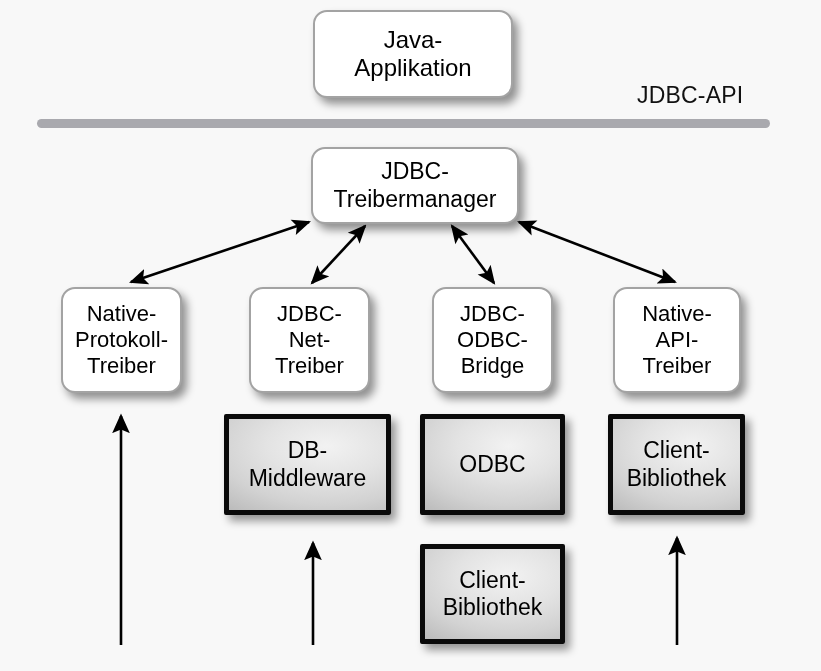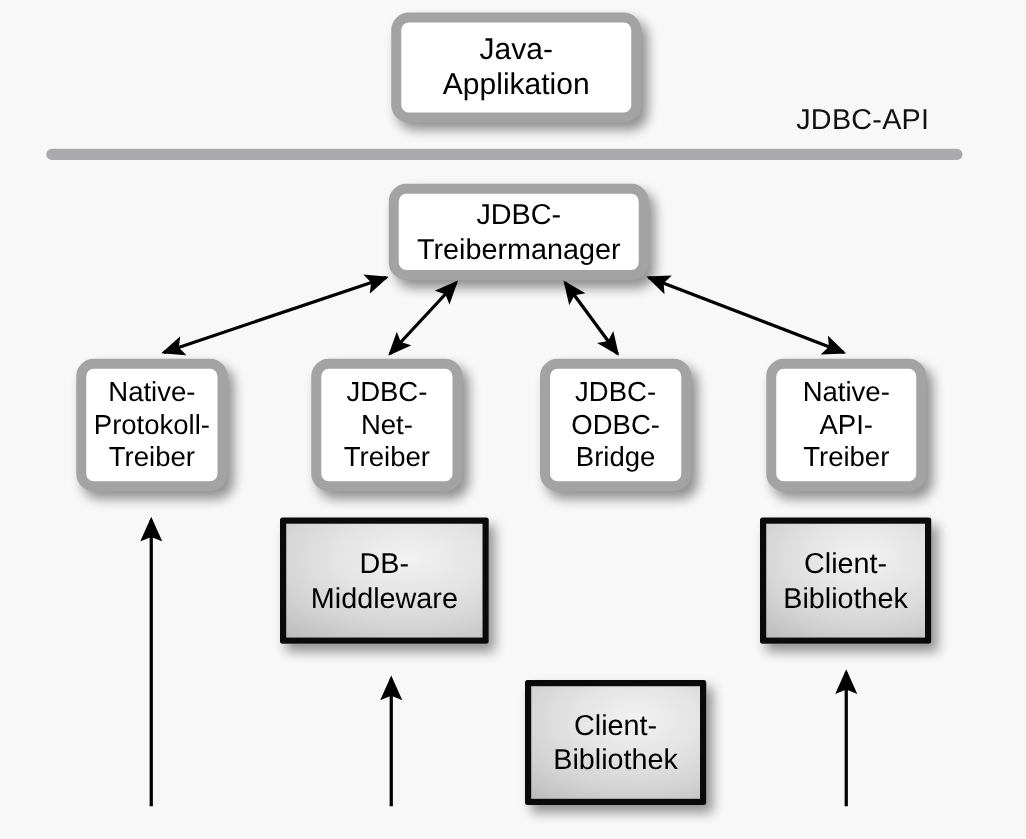--- a/index.html
+++ b/index.html
@@ -40,21 +40,21 @@
     text-align: center;
     box-sizing: border-box;
     z-index: 3;
     line-height: 1.18;
     color: #000;
   }
 
   
   .box-round {
     background: #ffffff;
-    border: 8px solid #a3a3a3;
+    border: 2px solid #a3a3a3;
     border-radius: 14px;
     box-shadow: 5px 6px 9px rgba(0,0,0,0.42);
   }
 
   
   .box-gray {
     border: 5px solid #0a0a0a;
     border-radius: 2px;
     background:
       radial-gradient(ellipse 120% 110% at 62% 30%,
@@ -205,20 +205,23 @@
     <span class="node-label">Native-
 API-
 Treiber</span>
   </div>
 
   <div class="node box-gray" id="node-db-middleware">
     <span class="node-label">DB-
 Middleware</span>
   </div>
 
+  <div class="node box-gray" id="node-odbc">
+    <span class="node-label">ODBC</span>
+  </div>
 
   <div class="node box-gray" id="node-client-bibliothek-right">
     <span class="node-label">Client-
 Bibliothek</span>
   </div>
 
   <div class="node box-gray" id="node-client-bibliothek-center">
     <span class="node-label">Client-
 Bibliothek</span>
   </div>

